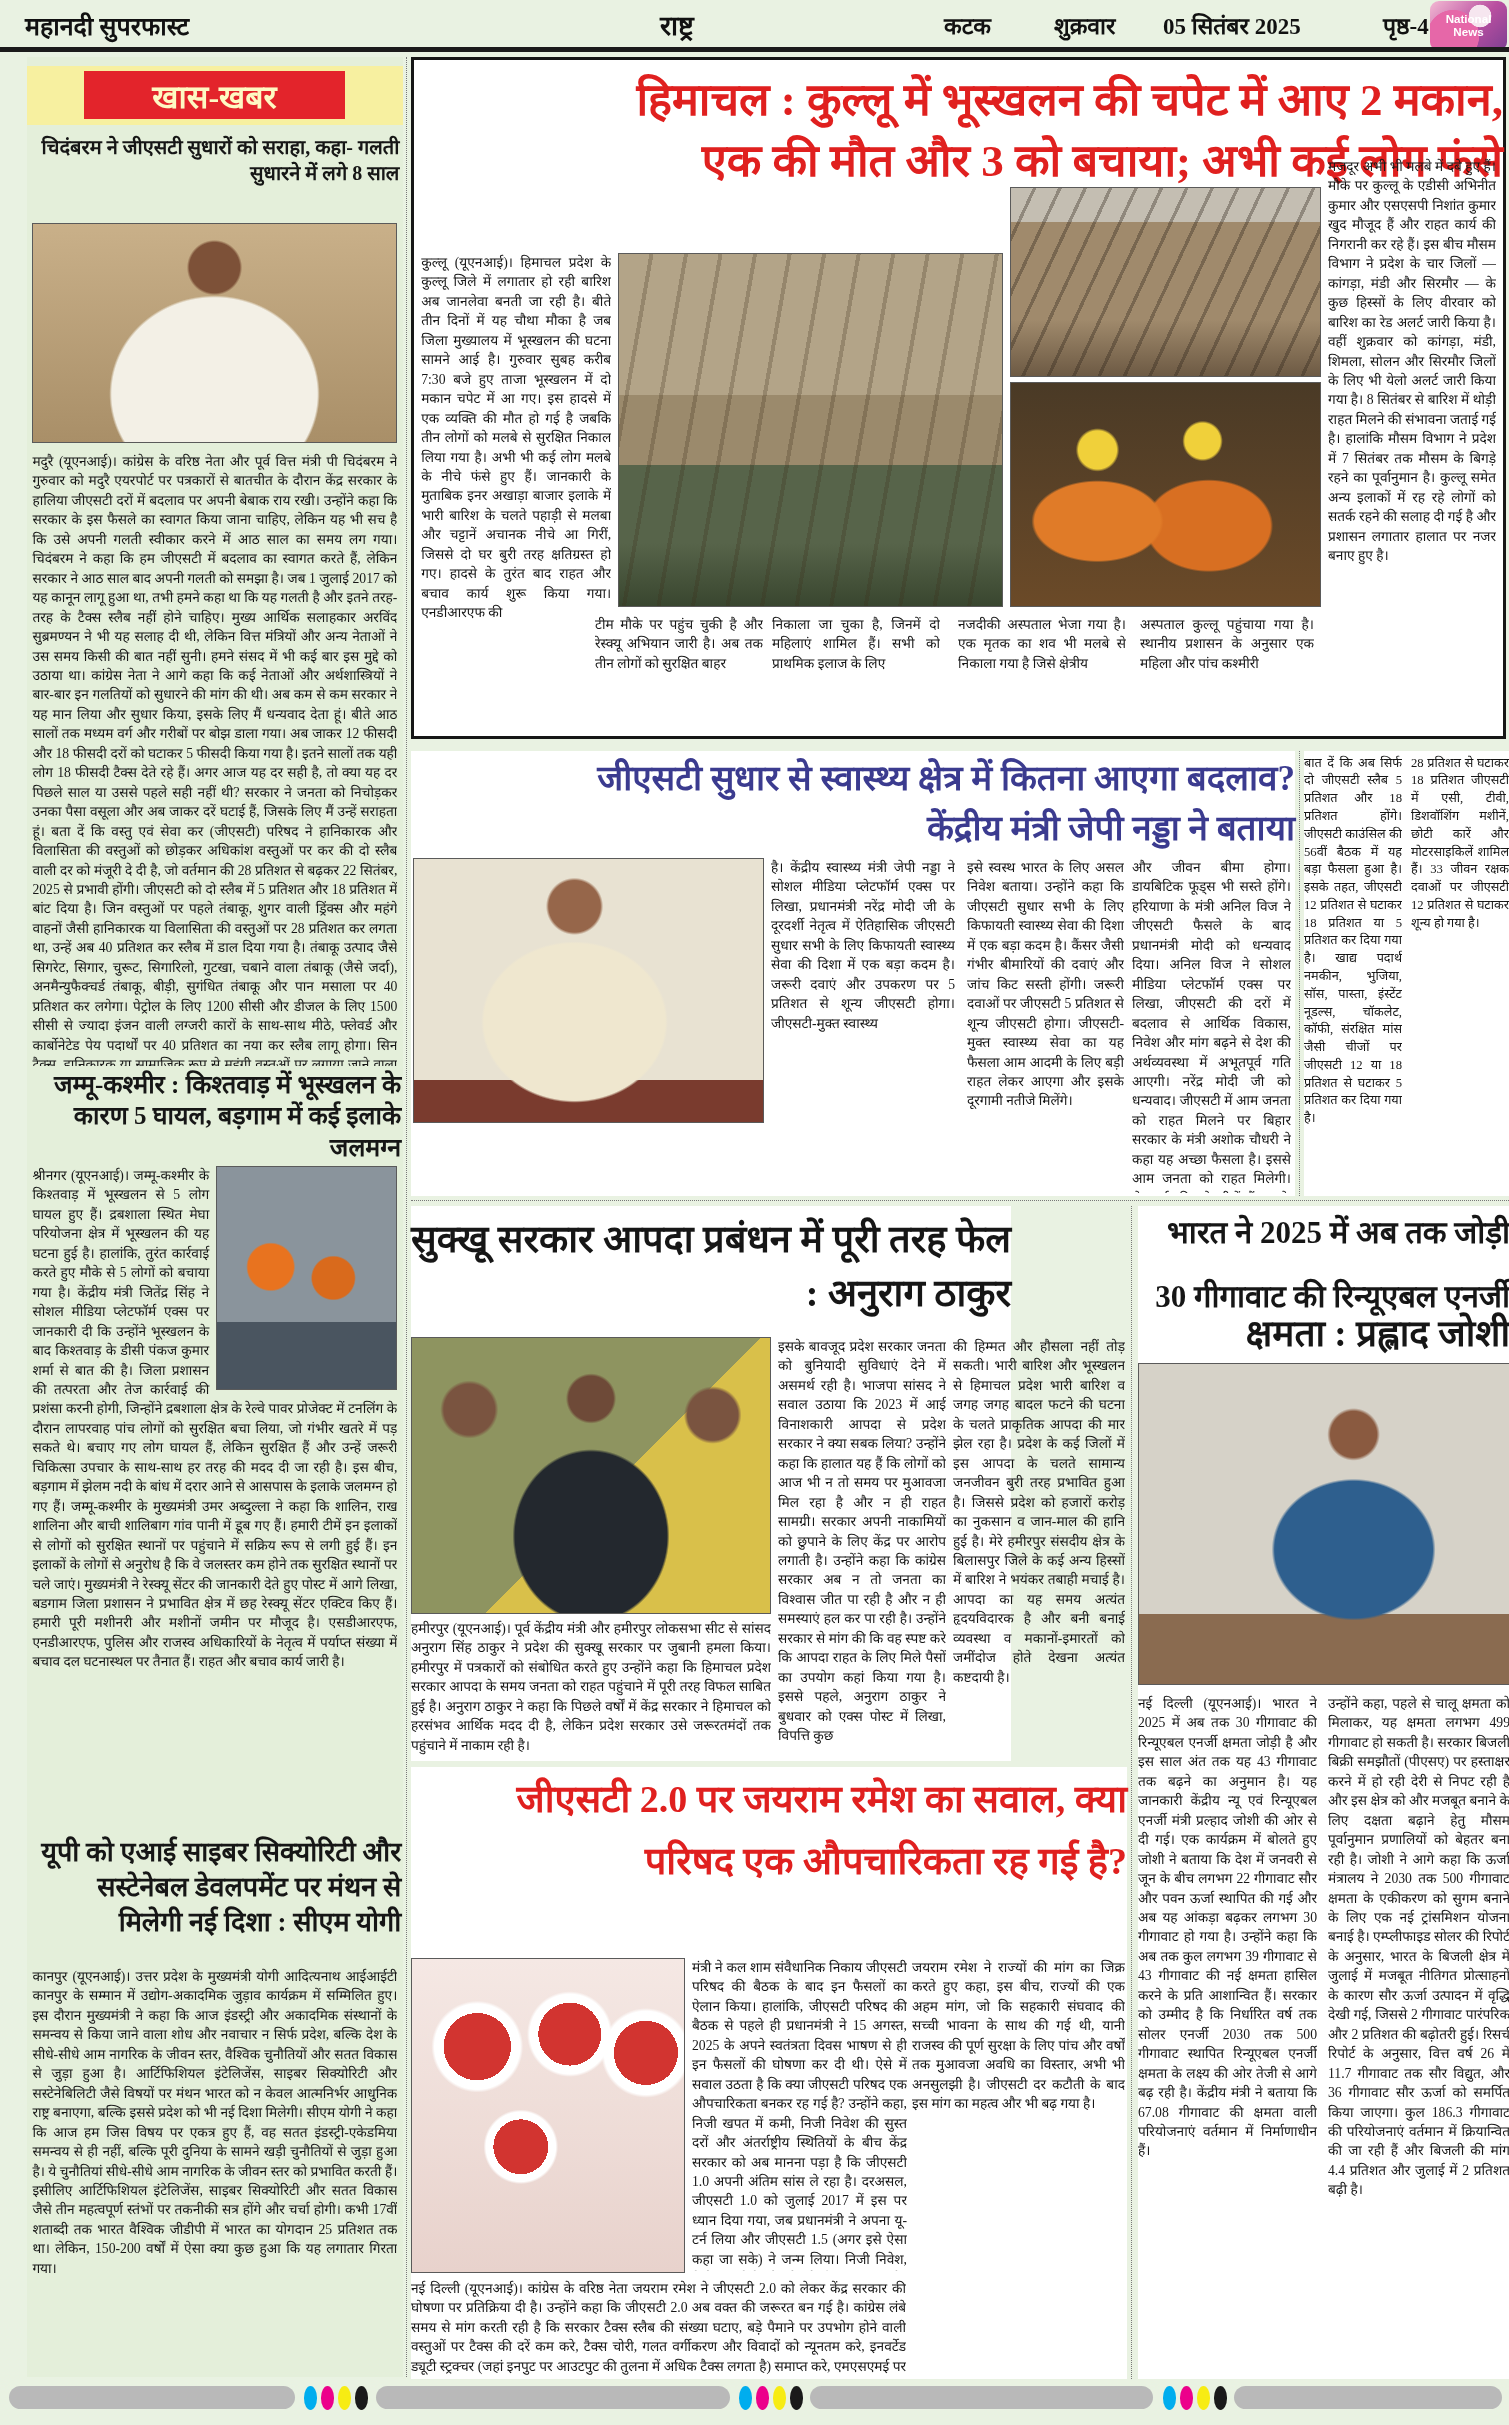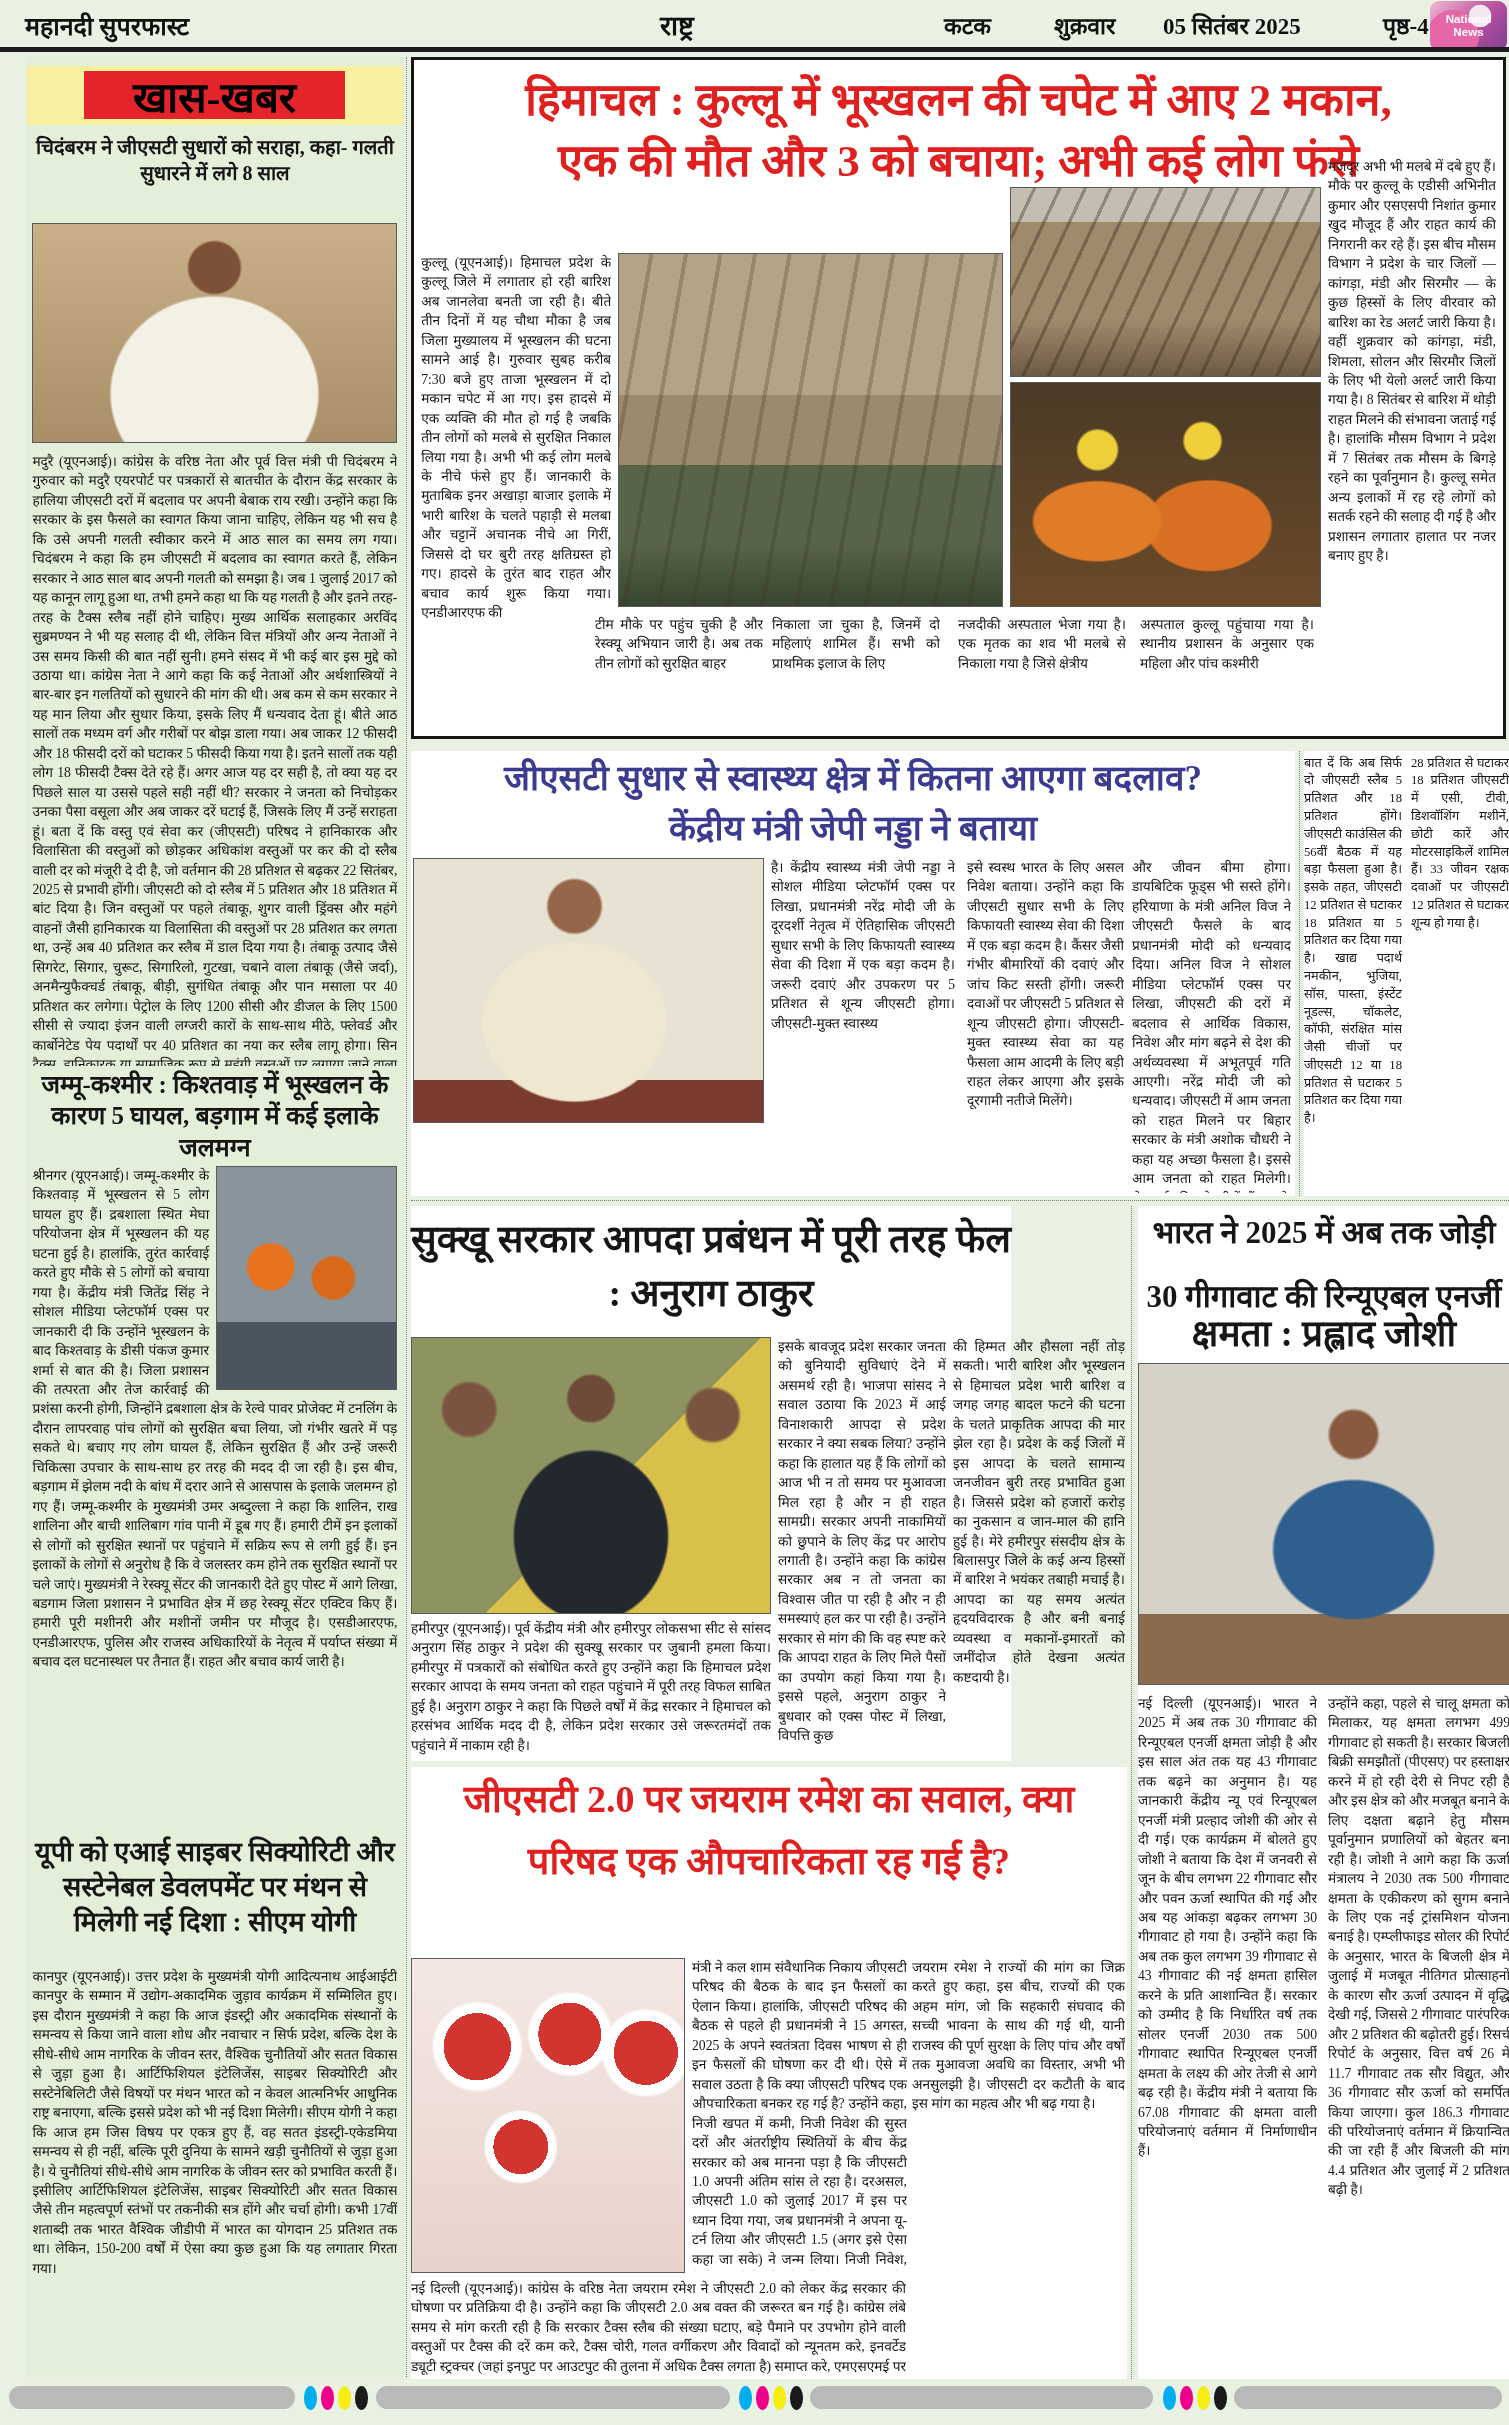--- a/index.html
+++ b/index.html
@@ -1,19 +1,19 @@
 <!DOCTYPE html>
 <html style="font-size:14.3px"><head>
 <meta charset="utf-8">
 <style>
   html,body{margin:0;padding:0;}
   body{width:1510px;height:2426px;position:relative;background:#e9f2e2;
        font-family:"Liberation Serif","DejaVu Serif",serif;}
   .abs{position:absolute;}
-  .hlc{position:absolute;left:0;width:100%;font-weight:bold;text-align:center;white-space:nowrap;}
+  .hlc{position:absolute;left:0;width:100%;font-weight:bold;text-align:right;white-space:nowrap;}
   .bt{position:absolute;font-size:13.7px;line-height:1.42;text-align:justify;color:#161616;overflow:hidden;}
   .bt-sm{font-size:12.7px;line-height:1.4;}
   .photo{position:absolute;border:0.9px solid #5a5a5a;box-sizing:border-box;overflow:hidden;}
   .white-block{position:absolute;background:#ffffff;}
   .dotted-v{position:absolute;border-left:1.8px dotted #787878;width:0;}
   .dotted-h{position:absolute;border-top:1.8px dotted #787878;height:0;}
   .red{color:#e0201f;}
   .blue{color:#3b3b8f;}
   .blk{color:#161616;}
   .rule{position:absolute;background:#1b1b1b;}
@@ -37,21 +37,21 @@
               display:flex;flex-direction:column;align-items:center;justify-content:center;">
     <span style="font-family:'Liberation Sans',sans-serif;font-size:11.6px;font-weight:bold;color:#fff;line-height:1.1;">National</span>
     <span style="font-family:'Liberation Sans',sans-serif;font-size:11.6px;font-weight:bold;color:#fff;line-height:1.1;">News</span>
   </div>
 </div>
 <div class="rule" style="left:0;top:47px;width:1510px;height:5.4px;"></div>
 
 <div class="abs" style="left:27px;top:57px;width:376px;height:2320px;background:#e4efda;">
   <div class="abs" style="left:0;top:9px;width:376px;height:59px;background:#f7f0a0;"></div>
   <div class="abs" style="left:57px;top:14.3px;width:261px;height:48px;background:#e3242b;display:flex;align-items:center;justify-content:center;">
-    <span style="color:#000000;font-weight:bold;font-size:42px;">खास-खबर</span>
+    <span style="color:#fef9c3;font-weight:bold;font-size:32px;">खास-खबर</span>
   </div>
 
   <div class="hlc blk" style="top:77px;font-size:20px;line-height:1.3;white-space:normal;padding:0 3.6px;box-sizing:border-box;">चिदंबरम ने जीएसटी सुधारों को सराहा, कहा- गलती सुधारने में लगे 8 साल</div>
 
   <div class="photo" style="left:5.4px;top:166px;width:365px;height:220px;
               background:radial-gradient(circle at 50% 20%,#7d5138 0 10%,transparent 11%),radial-gradient(ellipse at 50% 78%,#f3f0e6 0 40%,transparent 41%),linear-gradient(180deg,#c9b089,#a98f68);"></div>
 
   <div class="bt" style="left:5.4px;top:395px;width:365px;height:614px;">मदुरै (यूएनआई)। कांग्रेस के वरिष्ठ नेता और पूर्व वित्त मंत्री पी चिदंबरम ने गुरुवार को मदुरै एयरपोर्ट पर पत्रकारों से बातचीत के दौरान केंद्र सरकार के हालिया जीएसटी दरों में बदलाव पर अपनी बेबाक राय रखी। उन्होंने कहा कि सरकार के इस फैसले का स्वागत किया जाना चाहिए, लेकिन यह भी सच है कि उसे अपनी गलती स्वीकार करने में आठ साल का समय लग गया। चिदंबरम ने कहा कि हम जीएसटी में बदलाव का स्वागत करते हैं, लेकिन सरकार ने आठ साल बाद अपनी गलती को समझा है। जब 1 जुलाई 2017 को यह कानून लागू हुआ था, तभी हमने कहा था कि यह गलती है और इतने तरह-तरह के टैक्स स्लैब नहीं होने चाहिए। मुख्य आर्थिक सलाहकार अरविंद सुब्रमण्यन ने भी यह सलाह दी थी, लेकिन वित्त मंत्रियों और अन्य नेताओं ने उस समय किसी की बात नहीं सुनी। हमने संसद में भी कई बार इस मुद्दे को उठाया था। कांग्रेस नेता ने आगे कहा कि कई नेताओं और अर्थशास्त्रियों ने बार-बार इन गलतियों को सुधारने की मांग की थी। अब कम से कम सरकार ने यह मान लिया और सुधार किया, इसके लिए मैं धन्यवाद देता हूं। बीते आठ सालों तक मध्यम वर्ग और गरीबों पर बोझ डाला गया। अब जाकर 12 फीसदी और 18 फीसदी दरों को घटाकर 5 फीसदी किया गया है। इतने सालों तक यही लोग 18 फीसदी टैक्स देते रहे हैं। अगर आज यह दर सही है, तो क्या यह दर पिछले साल या उससे पहले सही नहीं थी? सरकार ने जनता को निचोड़कर उनका पैसा वसूला और अब जाकर दरें घटाई हैं, जिसके लिए मैं उन्हें सराहता हूं। बता दें कि वस्तु एवं सेवा कर (जीएसटी) परिषद ने हानिकारक और विलासिता की वस्तुओं को छोड़कर अधिकांश वस्तुओं पर कर की दो स्लैब वाली दर को मंजूरी दे दी है, जो वर्तमान की 28 प्रतिशत से बढ़कर 22 सितंबर, 2025 से प्रभावी होंगी। जीएसटी को दो स्लैब में 5 प्रतिशत और 18 प्रतिशत में बांट दिया है। जिन वस्तुओं पर पहले तंबाकू, शुगर वाली ड्रिंक्स और महंगे वाहनों जैसी हानिकारक या विलासिता की वस्तुओं पर 28 प्रतिशत कर लगता था, उन्हें अब 40 प्रतिशत कर स्लैब में डाल दिया गया है। तंबाकू उत्पाद जैसे सिगरेट, सिगार, चुरूट, सिगारिलो, गुटखा, चबाने वाला तंबाकू (जैसे जर्दा), अनमैन्युफैक्चर्ड तंबाकू, बीड़ी, सुगंधित तंबाकू और पान मसाला पर 40 प्रतिशत कर लगेगा। पेट्रोल के लिए 1200 सीसी और डीजल के लिए 1500 सीसी से ज्यादा इंजन वाली लग्जरी कारों के साथ-साथ मीठे, फ्लेवर्ड और कार्बोनेटेड पेय पदार्थों पर 40 प्रतिशत का नया कर स्लैब लागू होगा। सिन टैक्स, हानिकारक या सामाजिक रूप से महंगी वस्तुओं पर लगाया जाने वाला उत्पाद शुल्क है, जो जन कल्याण के लिए अतिरिक्त राजस्व उत्पन्न करते हुए इनके उपयोग को हतोत्साहित करने के लिए लगाया जाता है।</div>
 
   <div class="hlc blk" style="top:1012px;font-size:25px;line-height:1.25;white-space:normal;padding:0 1.8px;box-sizing:border-box;">जम्मू-कश्मीर : किश्तवाड़ में भूस्खलन के कारण 5 घायल, बड़गाम में कई इलाके जलमग्न</div>

